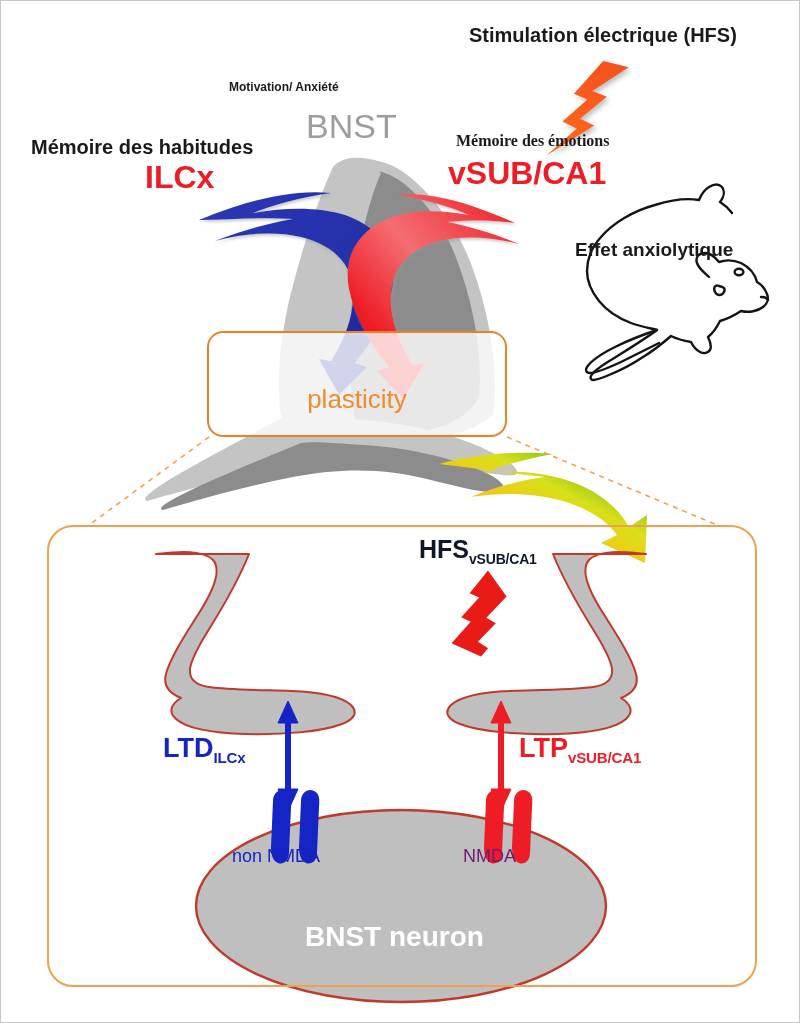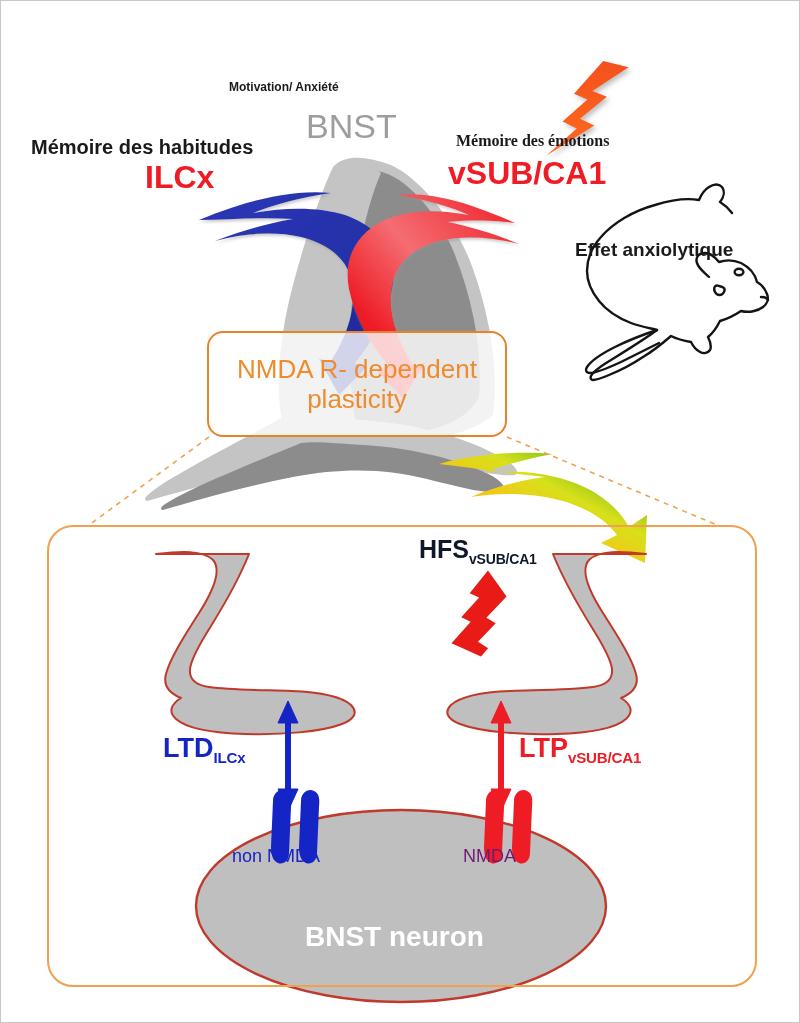--- a/index.html
+++ b/index.html
@@ -354,38 +354,39 @@
                L 501 852 C 501 860, 495 864, 490 862
                C 485 860, 483 854, 483 846 Z"></path>
       <path d="M513 800
                C 513 792, 520 787, 526 790
                C 531 792, 532 798, 531 806
                L 529 852 C 529 860, 523 864, 518 862
                C 513 860, 511 854, 511 846 Z"></path>
     </g>
   </svg>
 
+  <div class="lbl bold-black" style="left:468px; top:24px; font-size:20px;">Stimulation électrique (HFS)</div>
 
   <div class="lbl bold-black" style="left:228px; top:80px; font-size:12px;">Motivation/ Anxiété</div>
 
   <div class="lbl gray-bnst" style="left:305px; top:108px; font-size:34px;">BNST</div>
 
   <div class="lbl bold-black" style="left:30px; top:136px; font-size:20px;">Mémoire des habitudes</div>
 
   <div class="lbl red-bold" style="left:144px; top:160px; font-size:32px;">ILCx</div>
 
   <div class="lbl bold-black" style="left:455px; top:132px; font-size:16px;font-family:Liberation Serif, serif;">Mémoire des émotions</div>
 
   <div class="lbl red-bold" style="left:447px; top:156px; font-size:32px;">vSUB/CA1</div>
 
   <div class="lbl bold-black" style="left:574px; top:239px; font-size:19px;">Effet anxiolytique</div>
 
   <div class="nmda-box" style="left:206px; top:330px; width:300px; height:106px;">
     <div>
-      <span>NMDA R- dependent</span><br>
+      <br>
       <span>plasticity</span>
     </div>
   </div>
 
   <div class="panel-box" style="left:46px; top:524px; width:710px; height:462px;"></div>
 
   <div class="lbl" style="left:418px; top:535px; font-size:25px; font-weight:bold; color:#0f172a;">
     <span>HFS</span><span class="sub">vSUB/CA1</span>
   </div>
 

